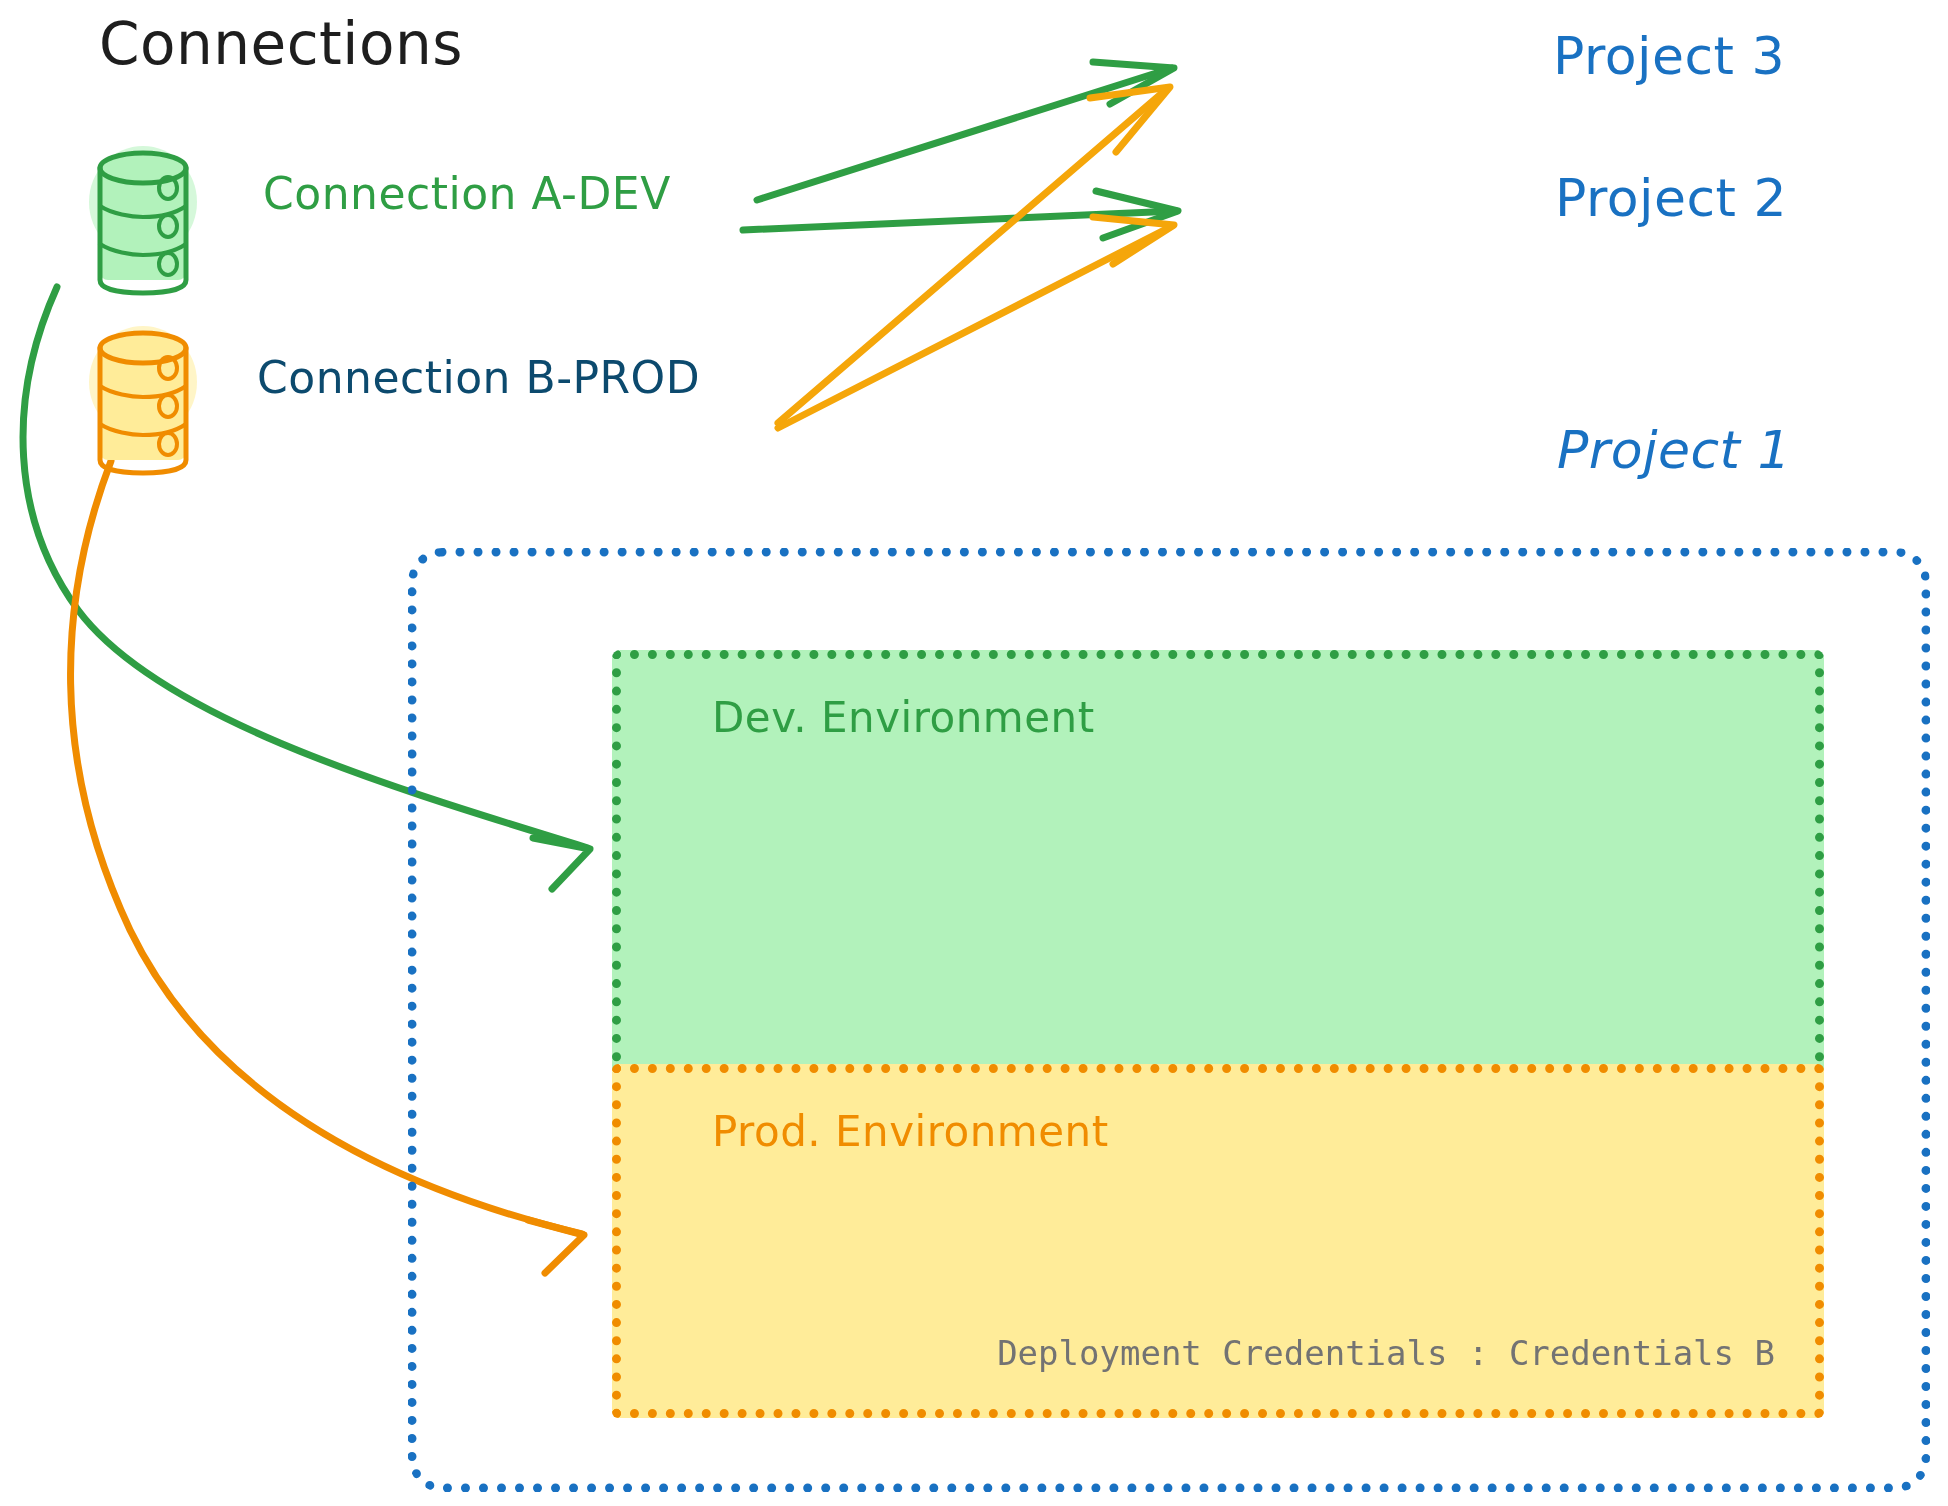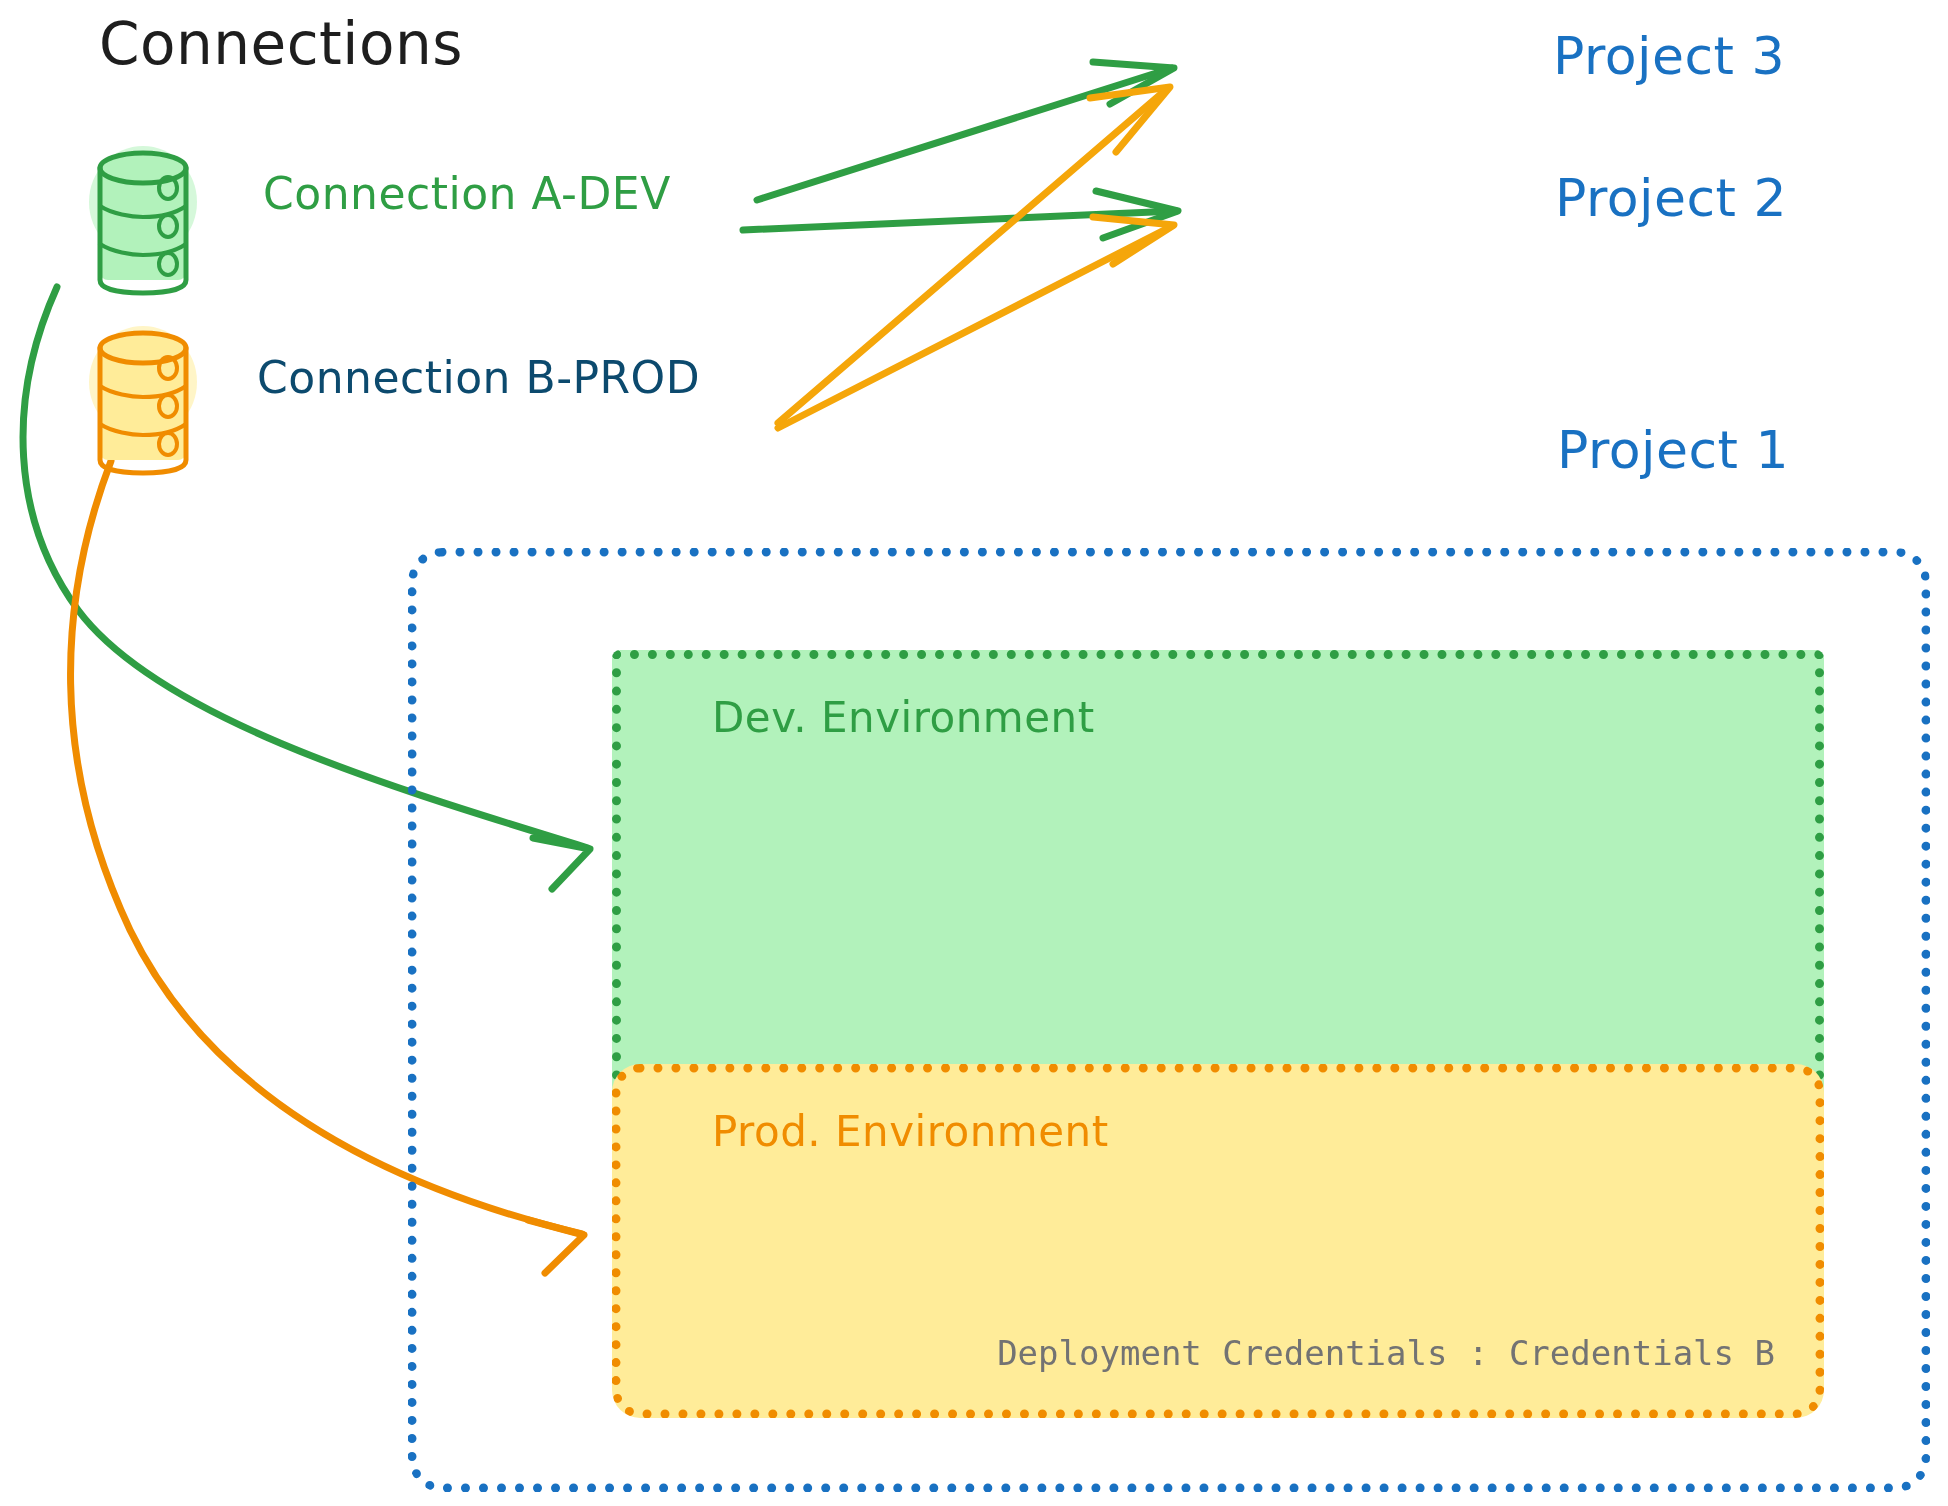--- a/index.html
+++ b/index.html
@@ -48,21 +48,21 @@
 
   
   .project-label {
     font-size: 52px;
     color: #1971c2;
     white-space: nowrap;
     letter-spacing: 0.5px;
   }
   #project-3 { left: 1516px; top: 26px; }
   #project-2 { left: 1518px; top: 168px; }
-  #project-1 { left: 1520px; top: 420px; }
+  #project-1 { left: 1520px; top: 420px; font-style: italic; }
 
   
   .dotted-box {
     position: absolute;
     box-sizing: border-box;
   }
   #project1-box {
     left: 408px;
     top: 548px;
     width: 1522px;
@@ -79,21 +79,21 @@
     border: 9px dotted #2f9e44;
     border-radius: 8px;
     background: #b2f2bb;
   }
   #prod-env-box {
     left: 612px;
     top: 1064px;
     width: 1212px;
     height: 354px;
     border: 9px dotted #f08c00;
-    border-radius: 28px;
+    border-radius: 6px;
     background: #ffec99;
     text-align: right;
   }
 
   .env-title {
     position: absolute;
     font-size: 42px;
     letter-spacing: 0.5px;
     white-space: nowrap;
   }

